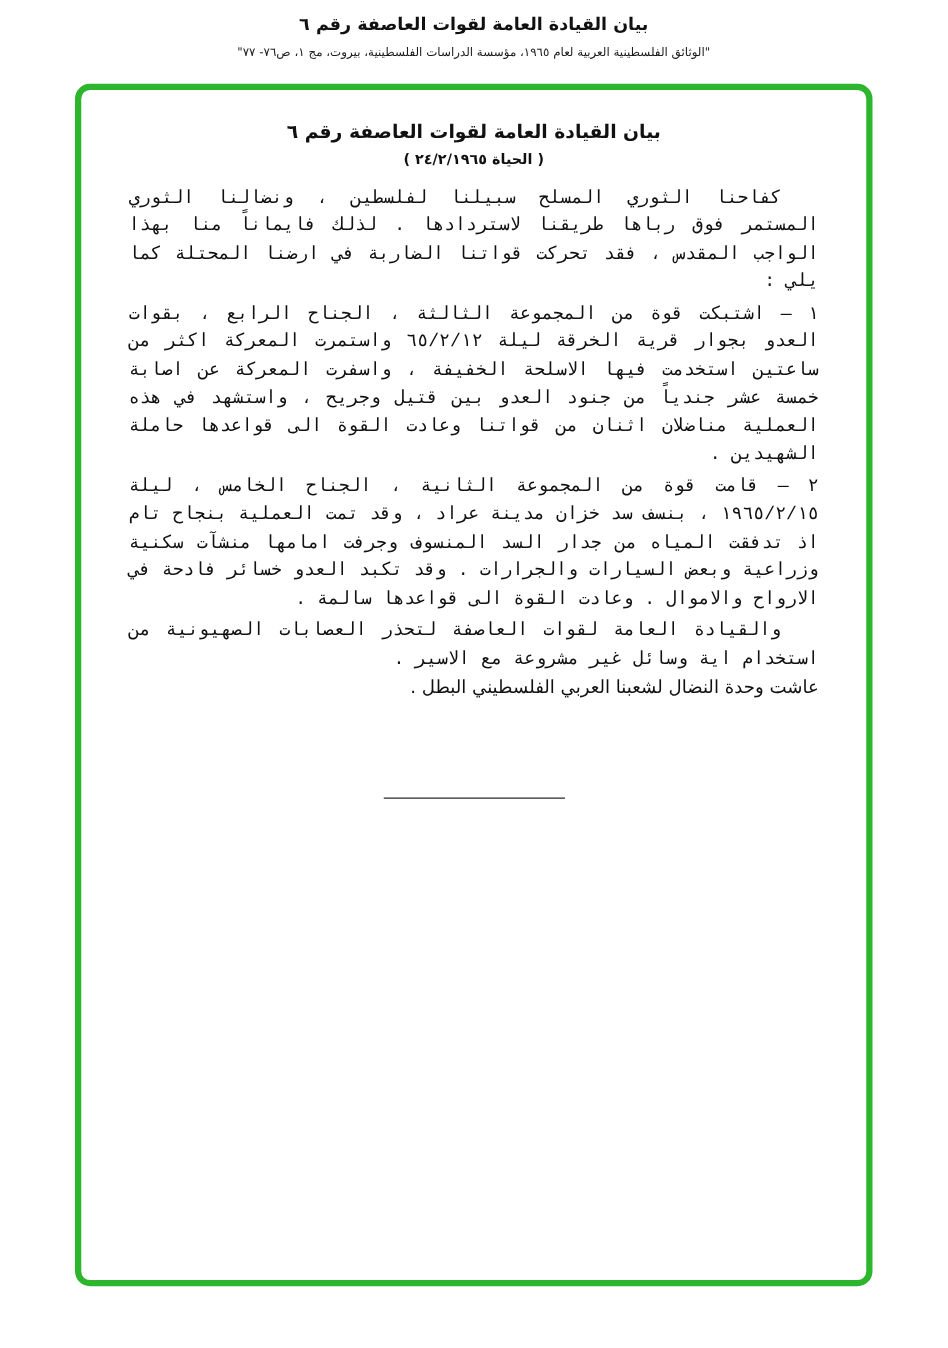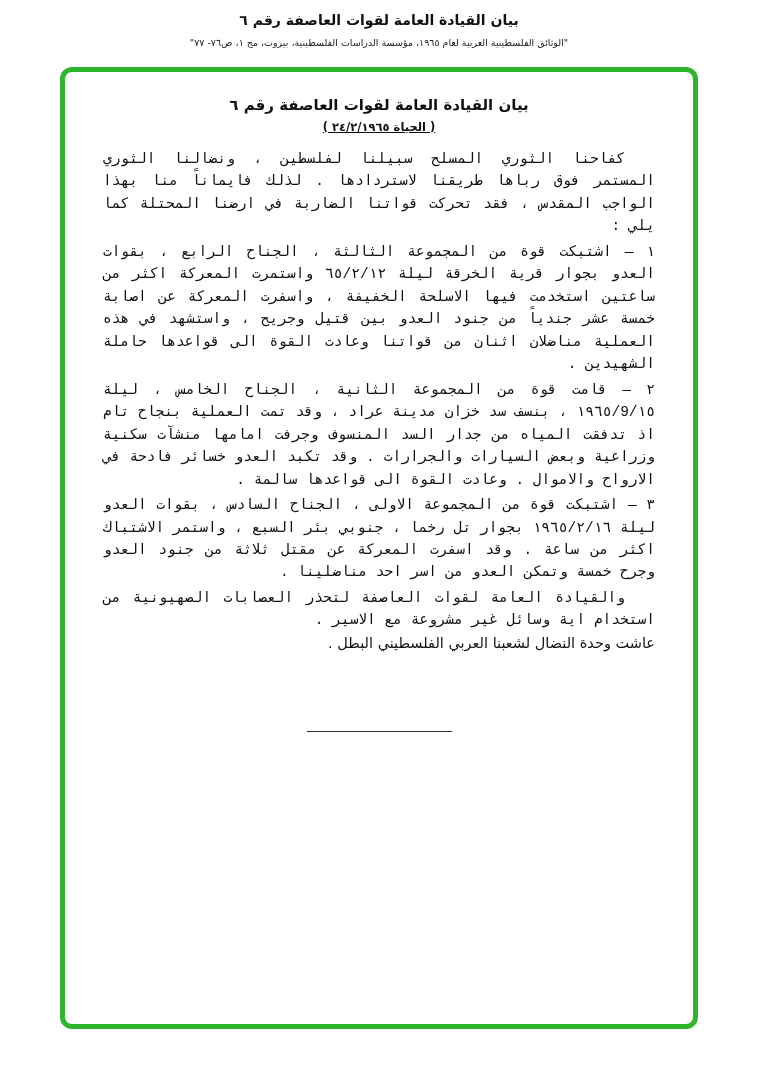--- a/index.html
+++ b/index.html
@@ -49,21 +49,20 @@
     text-align: center;
     font-size: 15px;
     font-weight: bold;
     margin: 0 0 6px 0;
   }
   .inner-subtitle {
     text-align: center;
     font-size: 11.5px;
     font-weight: bold;
     margin: 0 0 14px 0;
-    text-decoration: underline;
   }
 
   .body-par {
     font-size: 14.5px;
     line-height: 1.55;
     text-align: justify;
     margin: 0 0 3px 0;
     font-family: Liberation Mono, monospace;
   }
   .body-par.indent {
@@ -90,20 +89,19 @@
   <h1 class="main-title">بيان القيادة العامة لقوات العاصفة رقم ٦</h1>
   <p class="citation">"الوثائق الفلسطينية العربية لعام ١٩٦٥، مؤسسة الدراسات الفلسطينية، بيروت، مج ١، ص٧٦- ٧٧"</p>
 </header>
 
 <div class="green-frame">
   <h2 class="inner-title">بيان القيادة العامة لقوات العاصفة رقم ٦</h2>
   <p class="inner-subtitle">( الحياة ٢٤/٢/١٩٦٥ )</p>
 
   <p class="body-par indent">كفاحنا الثوري المسلح سبيلنا لفلسطين ، ونضالنا الثوري المستمر فوق رباها طريقنا لاستردادها . لذلك فايماناً منا بهذا الواجب المقدس ، فقد تحركت قواتنا الضاربة في ارضنا المحتلة كما يلي :</p>
   <p class="body-par">١ — اشتبكت قوة من المجموعة الثالثة ، الجناح الرابع ، بقوات العدو بجوار قرية الخرقة ليلة ٦٥/٢/١٢ واستمرت المعركة اكثر من ساعتين استخدمت فيها الاسلحة الخفيفة ، واسفرت المعركة عن اصابة خمسة عشر جندياً من جنود العدو بين قتيل وجريح ، واستشهد في هذه العملية مناضلان اثنان من قواتنا وعادت القوة الى قواعدها حاملة الشهيدين .</p>
-  <p class="body-par">٢ — قامت قوة من المجموعة الثانية ، الجناح الخامس ، ليلة ١٩٦٥/9/١٥ ، بنسف سد خزان مدينة عراد ، وقد تمت العملية بنجاح تام اذ تدفقت المياه من جدار السد المنسوف وجرفت امامها منشآت سكنية وزراعية وبعض السيارات والجرارات . وقد تكبد العدو خسائر فادحة في الارواح والاموال . وعادت القوة الى قواعدها سالمة .</p>
-  <p class="body-par">٣ — اشتبكت قوة من المجموعة الاولى ، الجناح السادس ، بقوات العدو ليلة ١٩٦٥/٢/١٦ بجوار تل رخما ، جنوبي بئر السبع ، واستمر الاشتباك اكثر من ساعة . وقد اسفرت المعركة عن مقتل ثلاثة من جنود العدو وجرح خمسة وتمكن العدو من اسر احد مناضلينا .</p>
+  <p class="body-par">٢ — قامت قوة من المجموعة الثانية ، الجناح الخامس ، ليلة ١٩٦٥/٢/١٥ ، بنسف سد خزان مدينة عراد ، وقد تمت العملية بنجاح تام اذ تدفقت المياه من جدار السد المنسوف وجرفت امامها منشآت سكنية وزراعية وبعض السيارات والجرارات . وقد تكبد العدو خسائر فادحة في الارواح والاموال . وعادت القوة الى قواعدها سالمة .</p>
   <p class="body-par indent">والقيادة العامة لقوات العاصفة لتحذر العصابات الصهيونية من استخدام اية وسائل غير مشروعة مع الاسير .</p>
 
   <p class="slogan">عاشت وحدة النضال لشعبنا العربي الفلسطيني البطل .</p>
 
   <hr class="signature-line">
 </div>
 
 </body></html>

